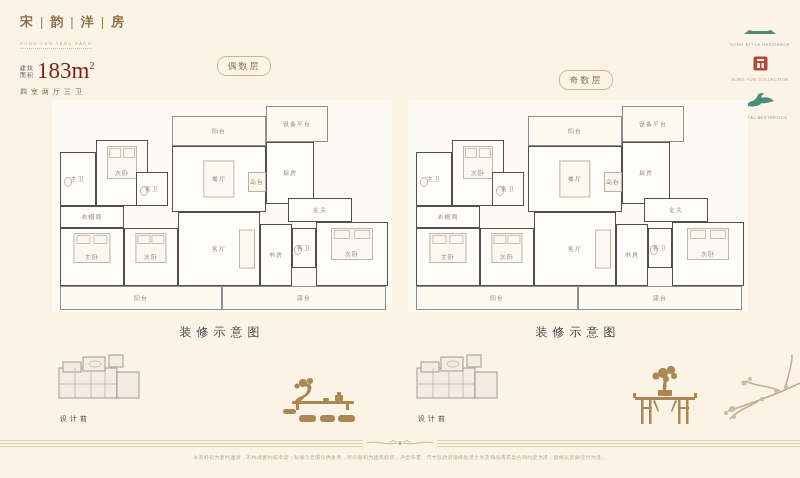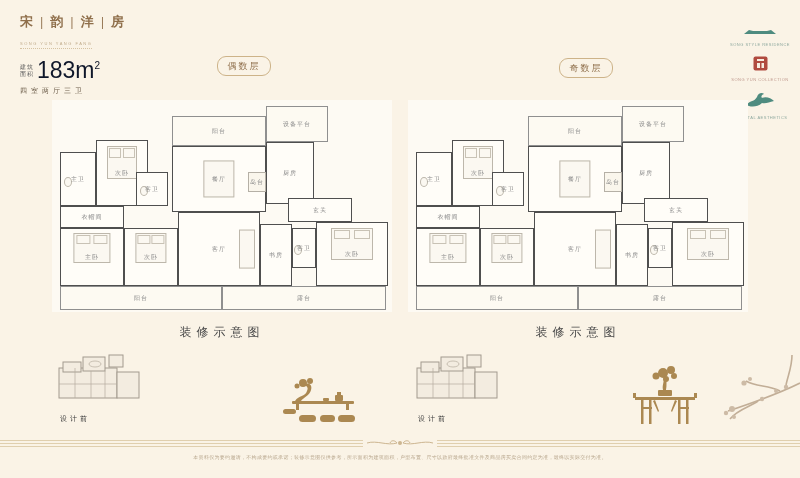--- a/index.html
+++ b/index.html
@@ -5,29 +5,29 @@
   html,body{margin:0;padding:0;}
   body{font-family:"Liberation Sans",sans-serif;}
   #stage{position:relative;width:800px;height:478px;background:#faf3e6;overflow:hidden;}
 
   
   #header{position:absolute;left:20px;top:13px;width:120px;}
   .hd-title{font-family:"Liberation Serif",serif;font-size:13px;letter-spacing:2px;color:#8f6f4b;font-weight:bold;}
   .hd-sub{display:inline-block;margin-top:2px;font-size:4px;letter-spacing:1.5px;color:#c2ad8d;border-bottom:1px dotted #d6c3a2;padding-bottom:2px;}
   .hd-arearow{margin-top:6px;display:flex;align-items:flex-end;}
   .hd-arealabel{font-size:6px;color:#5d5d5d;line-height:7px;margin-right:3px;margin-bottom:3px;letter-spacing:1px;}
-  .hd-areanum{font-family:Liberation Sans, sans-serif;font-size:23px;line-height:22px;color:#0f172a;}
+  .hd-areanum{font-family:Liberation Serif, serif;font-size:23px;line-height:22px;color:#7f1d1d;}
   .hd-areanum sup{font-size:10px;}
   .hd-spec{margin-top:5px;font-size:7px;letter-spacing:4px;color:#6b5c49;}
 
   
   .floor-badge{position:absolute;width:52px;height:18px;border:1px solid #cdb389;border-radius:9px;
     display:flex;align-items:center;justify-content:center;font-size:9px;color:#8f6f4b;letter-spacing:2px;background:transparent;}
   #badge-even{left:217px;top:56px;}
-  #badge-odd{left:559px;top:58px;}
+  #badge-odd{left:559px;top:70px;}
 
   
   #logos{position:absolute;left:728px;top:22px;width:64px;text-align:center;}
   .logo-block{margin-bottom:9px;}
   .logo-caption{font-size:4px;letter-spacing:0.5px;color:#8fa99f;display:block;margin-top:2px;}
   .logo-caption.red{color:#c09a8f;}
 
   
   .plan{position:absolute;top:100px;width:340px;height:212px;background:#fdfaf3;}
   #plan-left{left:52px;} #plan-right{left:408px;}

